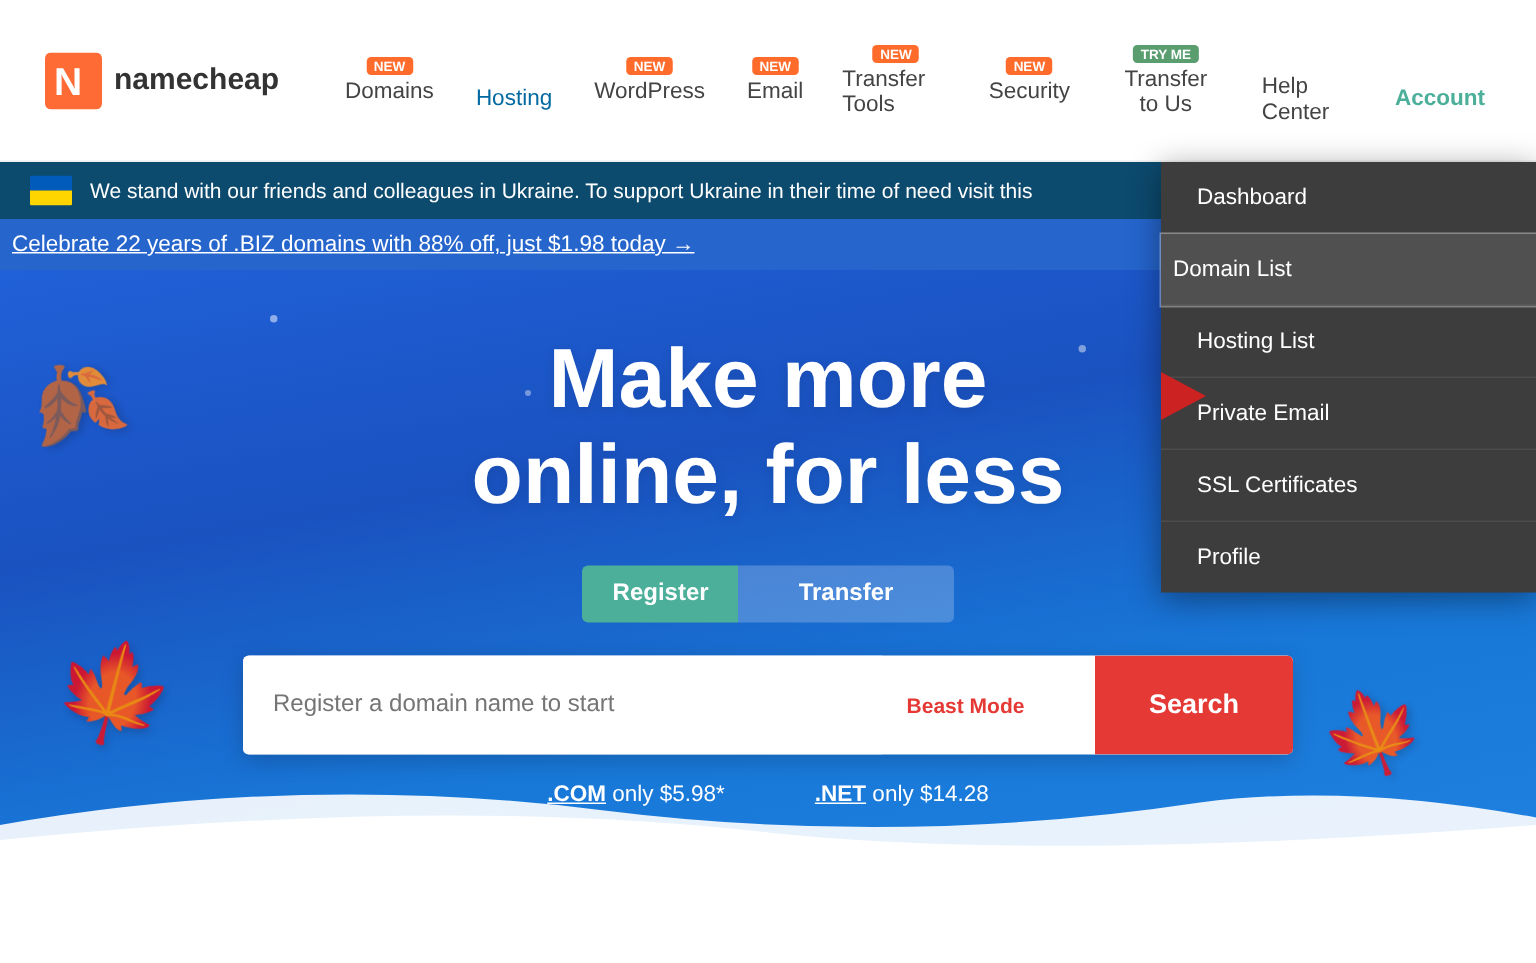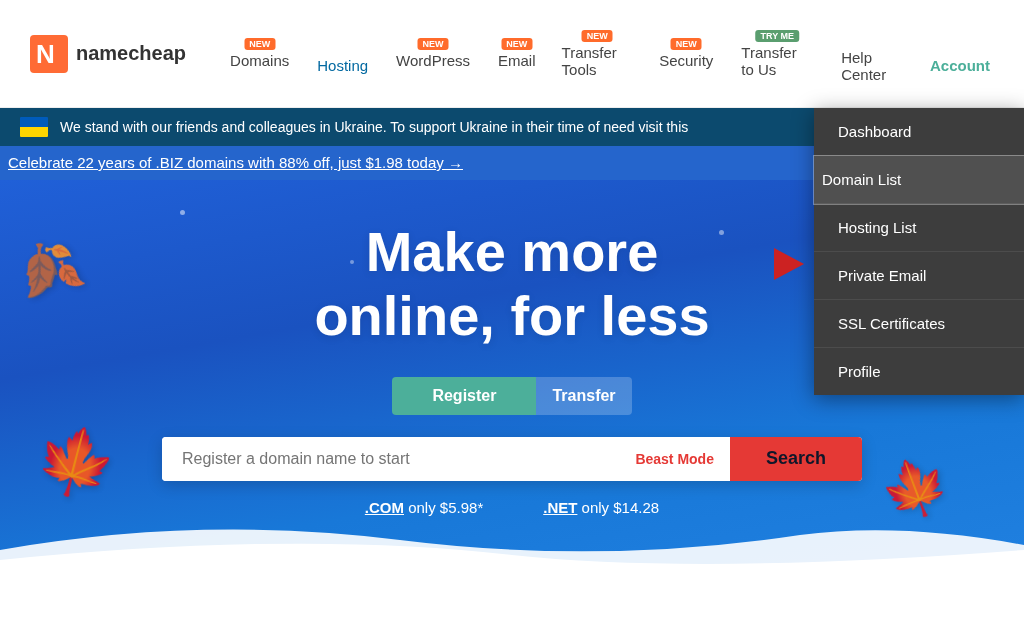--- a/index.html
+++ b/index.html
@@ -43,37 +43,37 @@
     <div style="display:flex; flex-direction:column; align-items:center; padding:4px 12px; cursor:pointer; position:relative; padding-top:18px;">
       <span style="background:#ff6b2b; color:#fff; font-size:9px; font-weight:700; padding:1px 5px; border-radius:3px; position:absolute; top:4px; left:50%; transform:translateX(-50%); white-space:nowrap;">NEW</span>
       <span style="font-size:15px; color:#444;">Transfer Tools</span>
     </div>
 
     <div style="display:flex; flex-direction:column; align-items:center; padding:4px 14px; cursor:pointer; position:relative; padding-top:18px;">
       <span style="background:#ff6b2b; color:#fff; font-size:9px; font-weight:700; padding:1px 5px; border-radius:3px; position:absolute; top:4px; left:50%; transform:translateX(-50%); white-space:nowrap;">NEW</span>
       <span style="font-size:15px; color:#444;">Security</span>
     </div>
 
-    <div style="display:flex; flex-direction:column; align-items:center; padding:4px 14px; cursor:pointer; position:relative; padding-top:18px;">
+    <div style="display:flex; flex-direction:column; align-items:center; padding:4px 14px; cursor:pointer; position:relative; padding-top:18px;text-align:center;">
       <span style="background:#5a9e6f; color:#fff; font-size:9px; font-weight:700; padding:1px 5px; border-radius:3px; position:absolute; top:4px; left:50%; transform:translateX(-50%); white-space:nowrap;">TRY ME</span>
       <span style="font-size:15px; color:#444;">Transfer to Us</span>
     </div>
 
     <div style="display:flex; flex-direction:column; align-items:center; padding:4px 14px; cursor:pointer; padding-top:18px;">
       <span style="font-size:15px; color:#444; margin-top:10px;">Help Center</span>
     </div>
 
     <div style="display:flex; flex-direction:column; align-items:center; padding:4px 14px; cursor:pointer; padding-top:18px;">
       <span style="font-size:15px; color:#4CAF9A; font-weight:600; margin-top:10px;">Account</span>
     </div>
 
   </div>
 </div>
 
-<div style="position:absolute; top:108px; right:0; width:210px; background:#3d3d3d; z-index:200; box-shadow:0 4px 20px rgba(0,0,0,0.4);">
+<div style="position:absolute; top:108px; right:0; width:250px; background:#3d3d3d; z-index:200; box-shadow:0 4px 20px rgba(0,0,0,0.4);">
 
   <div style="padding:15px 24px; color:#fff; font-size:15px; cursor:pointer; border-bottom:1px solid rgba(255,255,255,0.08);">
     <span>Dashboard</span>
   </div>
 
 
   <div style="padding:15px 8px; color:#fff; font-size:15px; cursor:pointer; border-bottom:1px solid rgba(255,255,255,0.08); background:rgba(255,255,255,0.1); outline:1px solid rgba(255,255,255,0.35);">
     <span>Domain List</span>
   </div>
 
@@ -123,34 +123,34 @@
   <div style="position:absolute; right:300px; top:50px; width:5px; height:5px; background:rgba(255,255,255,0.45); border-radius:50%;"></div>
   <div style="position:absolute; left:250px; bottom:100px; width:4px; height:4px; background:rgba(255,255,255,0.4); border-radius:50%;"></div>
   <div style="position:absolute; right:200px; bottom:120px; width:6px; height:6px; background:rgba(255,255,255,0.3); border-radius:50%;"></div>
 
   <h1 style="color:#fff; font-size:56px; font-weight:800; text-align:center; line-height:1.15; margin-bottom:28px; text-shadow:0 2px 8px rgba(0,0,0,0.1); position:relative; z-index:10;">
     <span>Make more</span><br>
     <span>online, for less</span>
   </h1>
 
   <div style="display:flex; margin-bottom:22px; position:relative; z-index:10;">
-    <button style="padding:10px 40px; font-size:16px; font-weight:700; background:#4CAF9A; color:#fff; border:none; cursor:pointer; border-radius:4px 0 0 4px;">
+    <button style="padding:10px 20px; font-size:16px; font-weight:700; background:#4CAF9A; color:#fff; border:none; cursor:pointer; border-radius:4px 0 0 4px;">
       <span>Register</span>
     </button>
-    <button style="padding:10px 16px; font-size:16px; font-weight:600; background:rgba(255,255,255,0.22); color:#fff; border:none; cursor:pointer; border-radius:0 4px 4px 0;">
+    <button style="padding:10px 40px; font-size:16px; font-weight:600; background:rgba(255,255,255,0.22); color:#fff; border:none; cursor:pointer; border-radius:0 4px 4px 0;">
       <span>Transfer</span>
     </button>
   </div>
 
-  <div style="display:flex; width:700px; height:44px; background:#fff; border-radius:4px; overflow:hidden; box-shadow:0 4px 15px rgba(0,0,0,0.18); position:relative; z-index:10;">
+  <div style="display:flex; width:700px; height:66px; background:#fff; border-radius:4px; overflow:hidden; box-shadow:0 4px 15px rgba(0,0,0,0.18); position:relative; z-index:10;">
     <input type="text" style="flex: 1 1 0%; border: none; outline: none; padding: 0px 20px; font-size: 16px; color: rgb(170, 170, 170);" placeholder="Register a domain name to start">
     <button style="background:none; border:none; color:#e53935; font-weight:700; font-size:14px; padding:0 16px; cursor:pointer; white-space:nowrap;">
       <span>Beast Mode</span>
     </button>
-    <button style="background:#e53935; color:#0f172a; border:none; padding:0 36px; font-size:18px; font-weight:700; cursor:pointer;">
+    <button style="background:#e53935; color:#ffffff; border:none; padding:0 36px; font-size:18px; font-weight:700; cursor:pointer;margin-left:31px;">
       <span>Search</span>
     </button>
   </div>
 
   <div style="display:flex; gap:60px; margin-top:18px; position:relative; z-index:10;">
     <span style="color:#fff; font-size:15px;">
       <span style="text-decoration:underline; font-weight:600;">.COM</span>
       <span>only $5.98*</span>
     </span>
     <span style="color:#fff; font-size:15px;">

